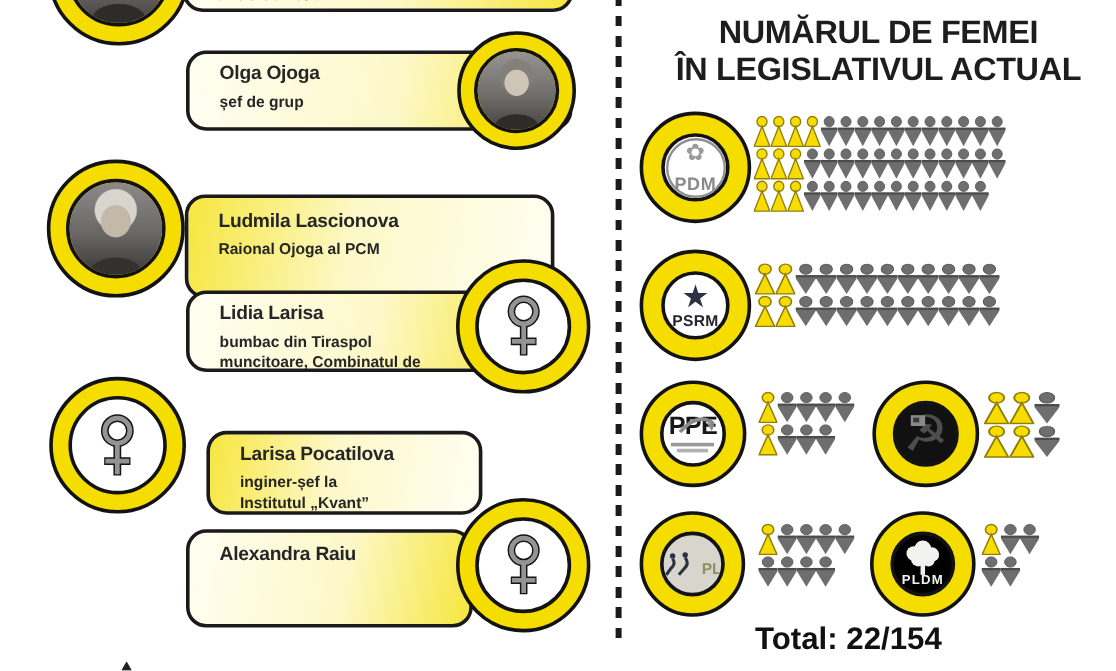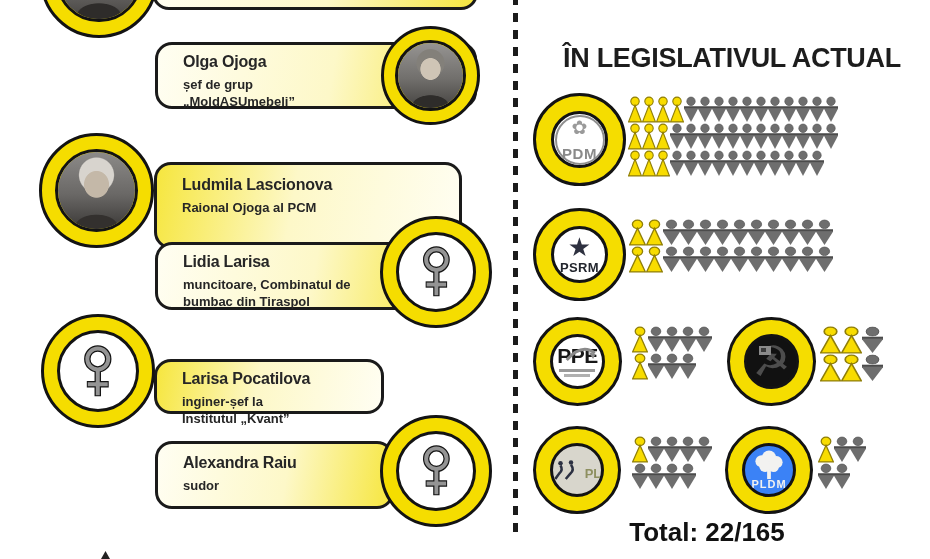--- a/index.html
+++ b/index.html
@@ -82,21 +82,21 @@
   .ppe-swoosh{position:absolute;top:8px;right:3px;width:34px;height:18px;}
   .ppe-sub{width:36px;height:3px;background:#9a9a9a;margin-top:3px;}
   .ppe-sub2{width:26px;height:3px;background:#b0b0b0;margin-top:2px;}
   .pcrm-bg{background:#111111;}
   .pcrm-hs{font-size:42px;line-height:42px;color:#4d4d4d;margin-top:2px;}
   .pcrm-flag{position:absolute;top:9px;left:12px;width:12px;height:9px;background:#8a8a8a;}
   .pcrm-flag:after{content:"";position:absolute;left:2px;top:2px;width:5px;height:4px;background:#3a3a3a;}
   .pl-bg{background:#d8d6cc;}
   .pl-row{display:flex;align-items:flex-end;gap:2px;}
   .pl-text{font-size:13px;font-weight:800;color:#8e9060;}
-  .pldm-bg{background:#3b82f6;}
+  .pldm-bg{background:#000000;}
   .pldm-text{font-size:11px;font-weight:800;color:#f2f2f0;letter-spacing:1px;margin-top:-2px;}
   
   .icons{position:absolute;}
   .icons-pdm{left:628px;top:96px;}
   .icons-psrm{left:629px;top:219px;}
   .icons-ppe{left:632px;top:326px;}
   .icons-pcrm{left:820px;top:326px;}
   .icons-pl{left:632px;top:436px;}
   .icons-pldm{left:818px;top:436px;}
   .person-row{display:flex;}
@@ -115,97 +115,95 @@
   </div>
   <div class="badge" style="left:40px;top:-80px;width:118px;height:118px;">
     <div class="badge-inner">
         <div class="photo"></div>
       </div>
   </div>
 
   <div class="pill grad-right" style="left:155px;top:42px;width:322px;height:67px;">
     <span class="p-name">Olga Ojoga</span>
     <span class="p-role">șef de grup</span>
-    <span class="p-role">„MoldASUmebeli”</span>
   </div>
   <div class="badge" style="left:381px;top:26px;width:99px;height:99px;">
     <div class="badge-inner">
         <div class="photo"></div>
       </div>
   </div>
 
   <div class="pill grad-left" style="left:154px;top:146px;width:308px;height:87px;padding-top:11px;">
     <span class="p-name">Ludmila Lascionova</span>
     <span class="p-role">Raional Ojoga al PCM</span>
   </div>
   <div class="badge" style="left:39px;top:133px;width:115px;height:115px;">
     <div class="badge-inner">
         <div class="photo light"></div>
       </div>
   </div>
 
   <div class="pill grad-right" style="left:155px;top:242px;width:288px;height:68px;">
     <span class="p-name">Lidia Larisa</span>
+    <span class="p-role">bumbac din Tiraspol</span>
     <span class="p-role">muncitoare, Combinatul de</span>
-    <span class="p-role">bumbac din Tiraspol</span>
   </div>
   <div class="badge" style="left:380px;top:216px;width:112px;height:112px;">
     <div class="badge-inner white">
       <svg class="fsym" viewBox="0 0 70 110">
         <circle cx="35" cy="30" r="21" fill="none" stroke="#151515" stroke-width="13"></circle>
         <line x1="35" y1="50" x2="35" y2="105" stroke="#151515" stroke-width="13"></line>
         <line x1="13" y1="81" x2="57" y2="81" stroke="#151515" stroke-width="13"></line>
         <circle cx="35" cy="30" r="21" fill="none" stroke="#949494" stroke-width="8"></circle>
         <line x1="35" y1="50" x2="35" y2="103" stroke="#949494" stroke-width="8"></line>
         <line x1="15" y1="81" x2="55" y2="81" stroke="#949494" stroke-width="8"></line>
       </svg>
     </div>
   </div>
 
-  <div class="pill grad-left" style="left:154px;top:343px;width:230px;height:55px;">
+  <div class="pill grad-left" style="left:172px;top:343px;width:230px;height:70px;">
     <span class="p-name">Larisa Pocatilova</span>
     <span class="p-role">inginer-șef la</span>
     <span class="p-role">Institutul „Kvant”</span>
   </div>
   <div class="badge" style="left:41px;top:314px;width:114px;height:114px;">
     <div class="badge-inner white">
       <svg class="fsym" viewBox="0 0 70 110">
         <circle cx="35" cy="30" r="21" fill="none" stroke="#151515" stroke-width="13"></circle>
         <line x1="35" y1="50" x2="35" y2="105" stroke="#151515" stroke-width="13"></line>
         <line x1="13" y1="81" x2="57" y2="81" stroke="#151515" stroke-width="13"></line>
         <circle cx="35" cy="30" r="21" fill="none" stroke="#949494" stroke-width="8"></circle>
         <line x1="35" y1="50" x2="35" y2="103" stroke="#949494" stroke-width="8"></line>
         <line x1="15" y1="81" x2="55" y2="81" stroke="#949494" stroke-width="8"></line>
       </svg>
     </div>
   </div>
 
-  <div class="pill grad-right" style="left:155px;top:441px;width:239px;height:68px;padding-top:10px;">
+  <div class="pill grad-right" style="left:155px;top:441px;width:239px;height:82px;padding-top:10px;">
     <span class="p-name">Alexandra Raiu</span>
-    <span class="p-role">sudor</span>
   </div>
   <div class="badge" style="left:380px;top:415px;width:112px;height:112px;">
     <div class="badge-inner white">
       <svg class="fsym" viewBox="0 0 70 110">
         <circle cx="35" cy="30" r="21" fill="none" stroke="#151515" stroke-width="13"></circle>
         <line x1="35" y1="50" x2="35" y2="105" stroke="#151515" stroke-width="13"></line>
         <line x1="13" y1="81" x2="57" y2="81" stroke="#151515" stroke-width="13"></line>
         <circle cx="35" cy="30" r="21" fill="none" stroke="#949494" stroke-width="8"></circle>
         <line x1="35" y1="50" x2="35" y2="103" stroke="#949494" stroke-width="8"></line>
         <line x1="15" y1="81" x2="55" y2="81" stroke="#949494" stroke-width="8"></line>
       </svg>
     </div>
   </div>
 
   <div class="bottom-mark"></div>
 
   <div class="divider"></div>
 
   <div class="title">
-    <br>
+    <span>NUMĂRUL DE FEMEI</span><br>
     <span>ÎN LEGISLATIVUL ACTUAL</span>
   </div>
 
   <div class="party-logo logo-pdm">
     <div class="plogo-inner">
       <div class="pdm-emblem">
         <span class="pdm-flower">✿</span>
         <span class="pdm-text">PDM</span>
       </div>
     </div>
@@ -955,15 +953,15 @@
         <span class="person" style="width: 16px; height: 27px;">
           <svg viewBox="0 0 20 38" preserveAspectRatio="none">
             <circle cx="10" cy="7.5" r="6" fill="#6e6e6e" stroke="#585858" stroke-width="1"></circle>
             <path d="M0 15 L20 15 L20 18 L10 36.5 L0 18 Z" fill="#6e6e6e"></path>
             <rect x="0" y="14.5" width="20" height="2.6" fill="#4b4b4b"></rect>
           </svg>
         </span>
       </div>
     </div>
 
-  <div class="total">Total: 22/165</div>
+  <div class="total">Total: 22/154</div>
 
 </div>
 
 </body></html>

